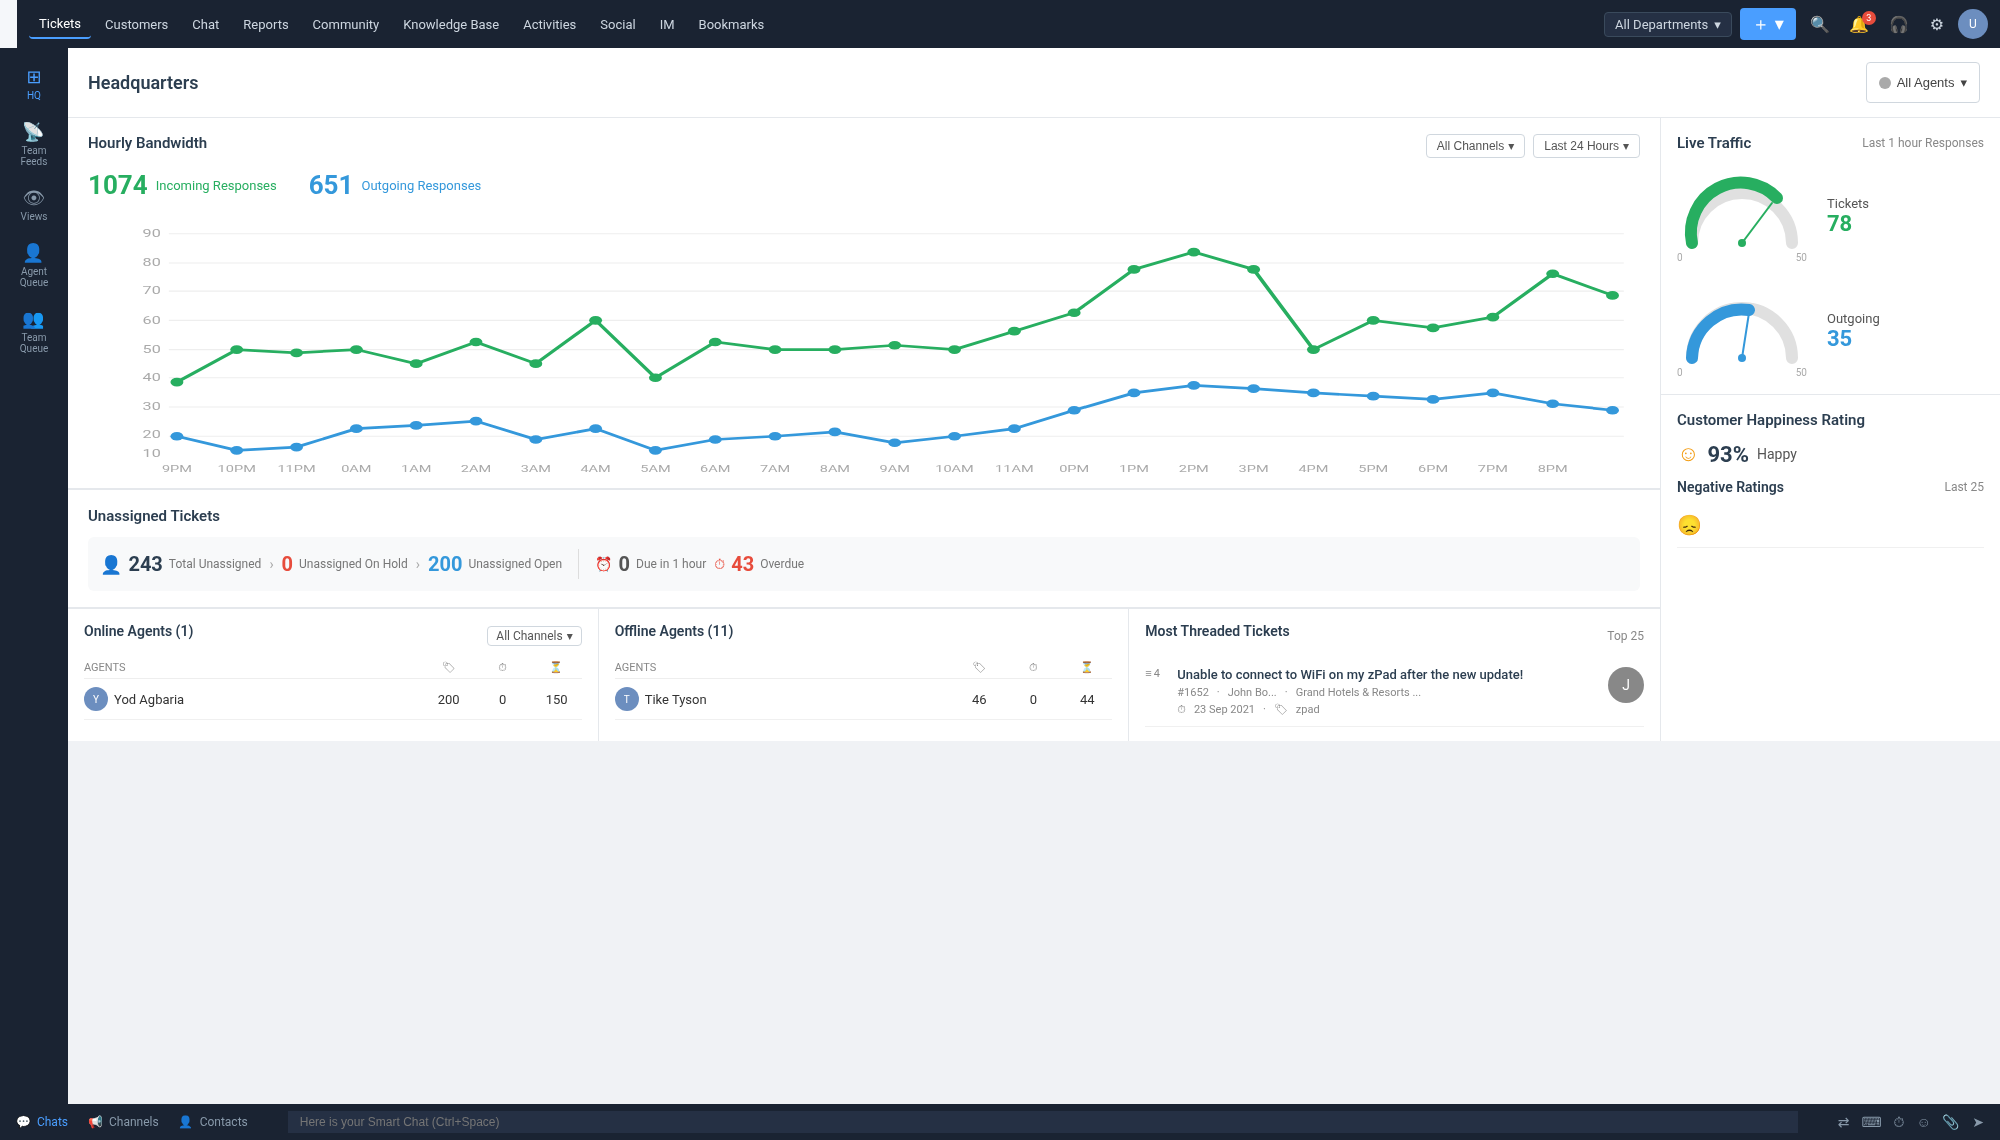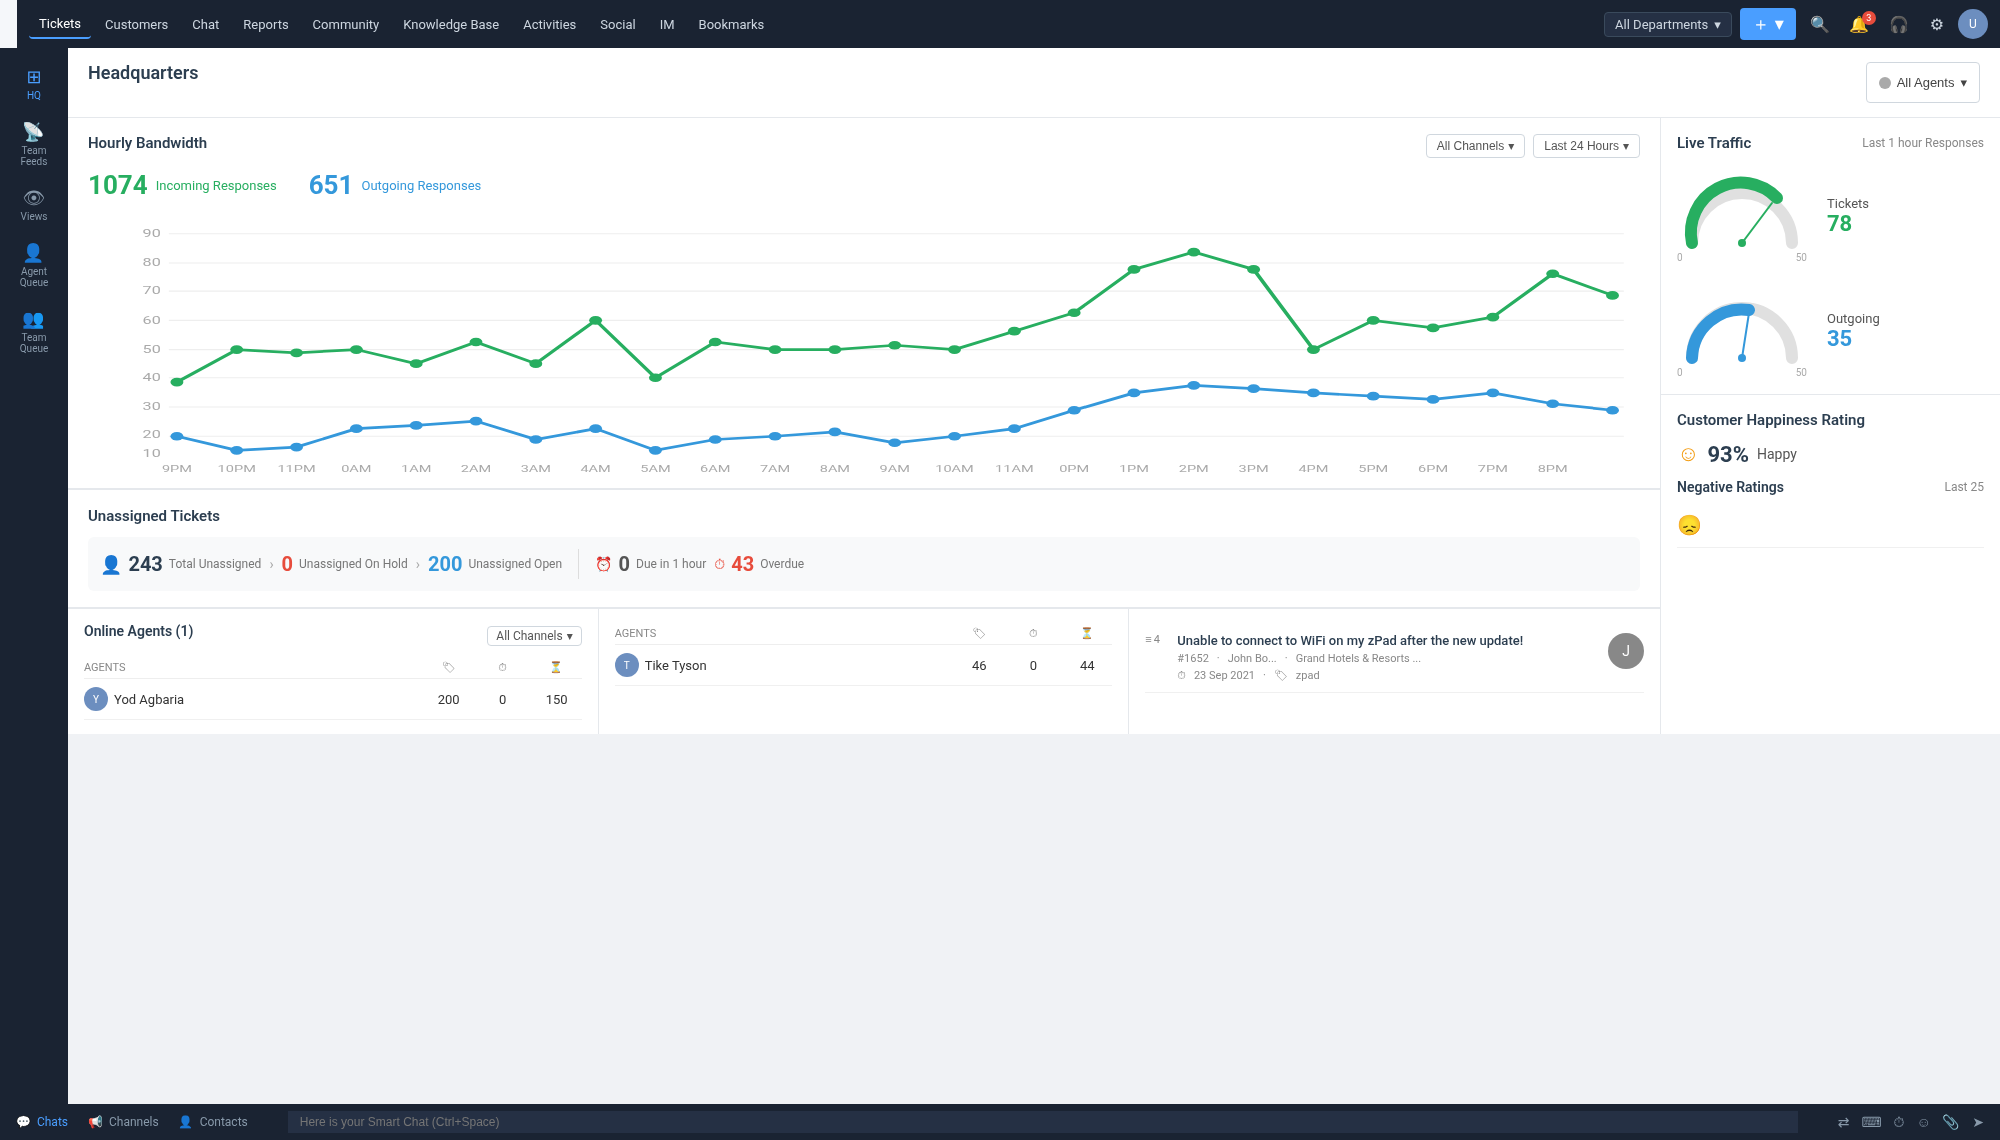--- a/index.html
+++ b/index.html
@@ -42,21 +42,21 @@
     .sidebar-icon { font-size: 18px; }
     .sidebar-bottom { margin-top: auto; }
 
     
     .main-container {
       position: fixed; top: 48px; left: 68px; right: 0; bottom: 36px; overflow-y: auto; background: #f0f2f5;
     }
 
     
     .page-header {
-      background: #fff; padding: 14px 20px; display: flex; align-items: flex-start; justify-content: space-between; border-bottom: 1px solid #e5e8ec;
+      background: #fff; padding: 14px 20px; display: flex; align-items: center; justify-content: space-between; border-bottom: 1px solid #e5e8ec;
     }
     .page-header h1 { font-size: 18px; font-weight: 600; color: #2c3e50; }
     .all-agents-btn {
       display: flex; align-items: center; gap: 6px; border: 1px solid #d0d7de; border-radius: 4px; padding: 12px 12px; font-size: 13px; cursor: pointer; background: #fff; color: #444;
     }
 
     
     .content-grid {
       display: grid; grid-template-columns: 1fr 340px; gap: 0; padding: 0;
     }
@@ -425,38 +425,45 @@
               <div class="agent-avatar">Y</div>
               <span>Yod Agbaria</span>
             </div>
             <span style="text-align:center;">200</span>
             <span style="text-align:center;">0</span>
             <span style="text-align:center;">150</span>
           </div>
         </div>
 
         <div class="bottom-section">
+          <div class="agents-header">
+            <span class="bottom-title">Offline Agents (11)</span>
+          </div>
           <div class="col-header">
             <span>AGENTS</span>
             <span style="text-align:center;">🏷</span>
             <span style="text-align:center;">⏱</span>
             <span style="text-align:center;">⏳</span>
           </div>
           <div class="agent-row">
             <div class="agent-name">
               <div class="agent-avatar">T</div>
               <span>Tike Tyson</span>
             </div>
             <span style="text-align:center;">46</span>
             <span style="text-align:center;">0</span>
             <span style="text-align:center;">44</span>
           </div>
         </div>
 
         <div class="bottom-section">
+          <div class="agents-header">
+            <span class="bottom-title">Most Threaded Tickets</span>
+            <span class="top-label">Top 25</span>
+          </div>
           <div class="threaded-item">
             <div class="threaded-header">
               <div class="threaded-num">
                 <span>≡</span>
                 <span>4</span>
               </div>
               <div style="flex:1;">
                 <div class="threaded-title">Unable to connect to WiFi on my zPad after the new update!</div>
                 <div class="threaded-meta">
                   <span>#1652</span>

